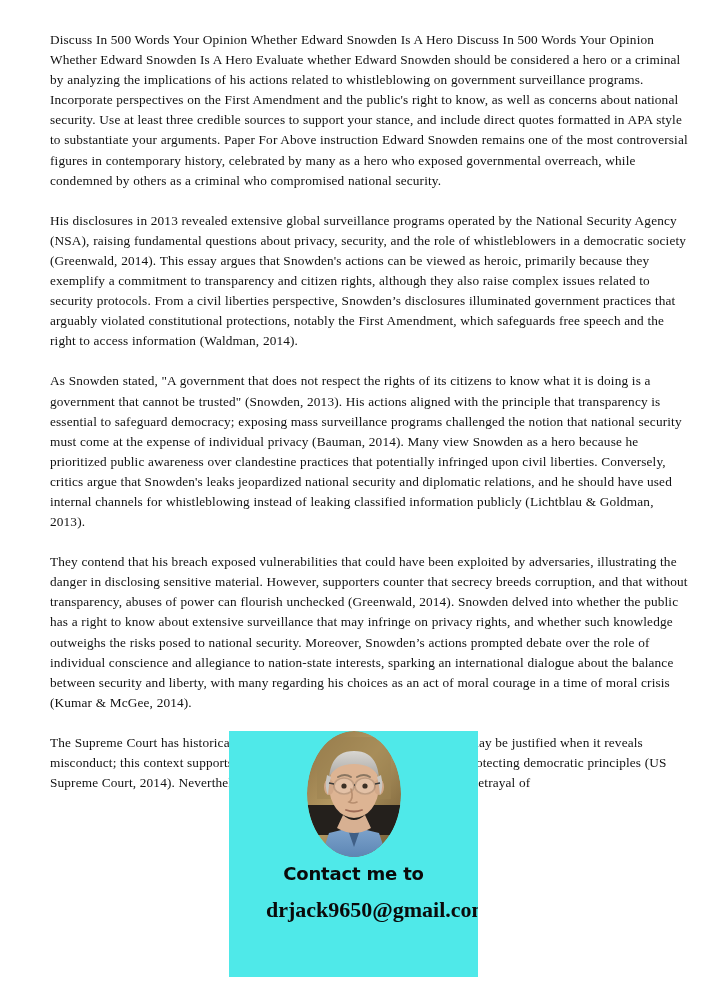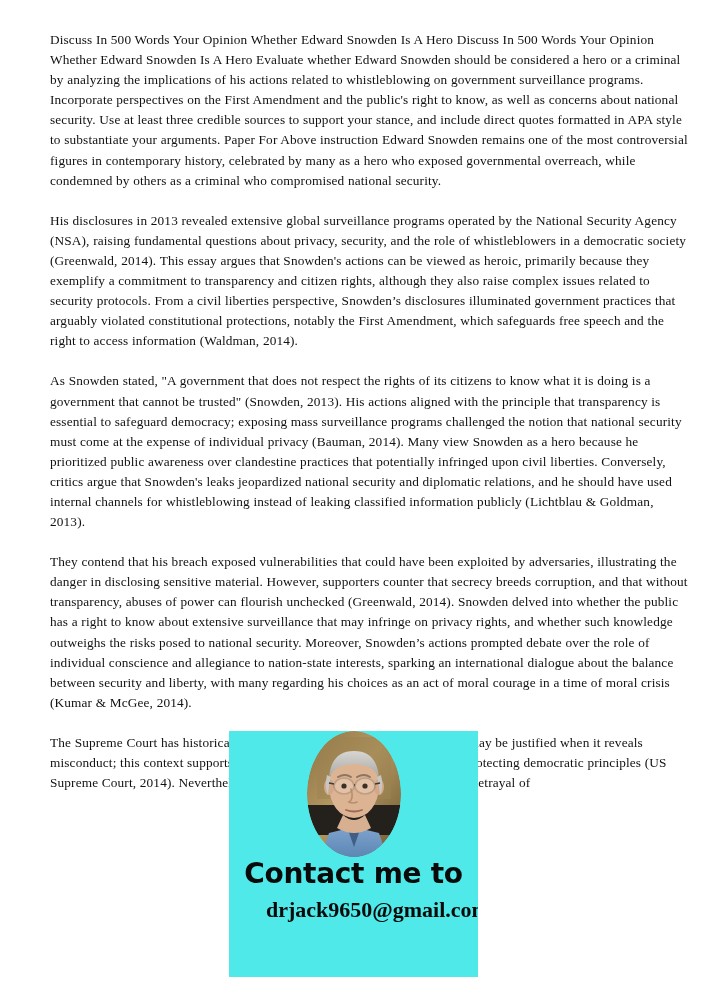--- a/index.html
+++ b/index.html
@@ -80,21 +80,21 @@
     position: absolute;
     left: 0;
     right: 0;
     top: 128px;
     text-align: center;
   }
 
   .contact-headline-line {
     font-family: "DejaVu Sans", "Liberation Sans", sans-serif;
     font-weight: bold;
-    font-size: 28px;
+    font-size: 18px;
     line-height: 30px;
     color: #0a0a0a;
     letter-spacing: -0.01em;
   }
 
   #contact-email {
     margin-top: 8px;
     font-family: "Liberation Serif", "DejaVu Serif", serif;
     font-weight: bold;
     font-size: 22px;

